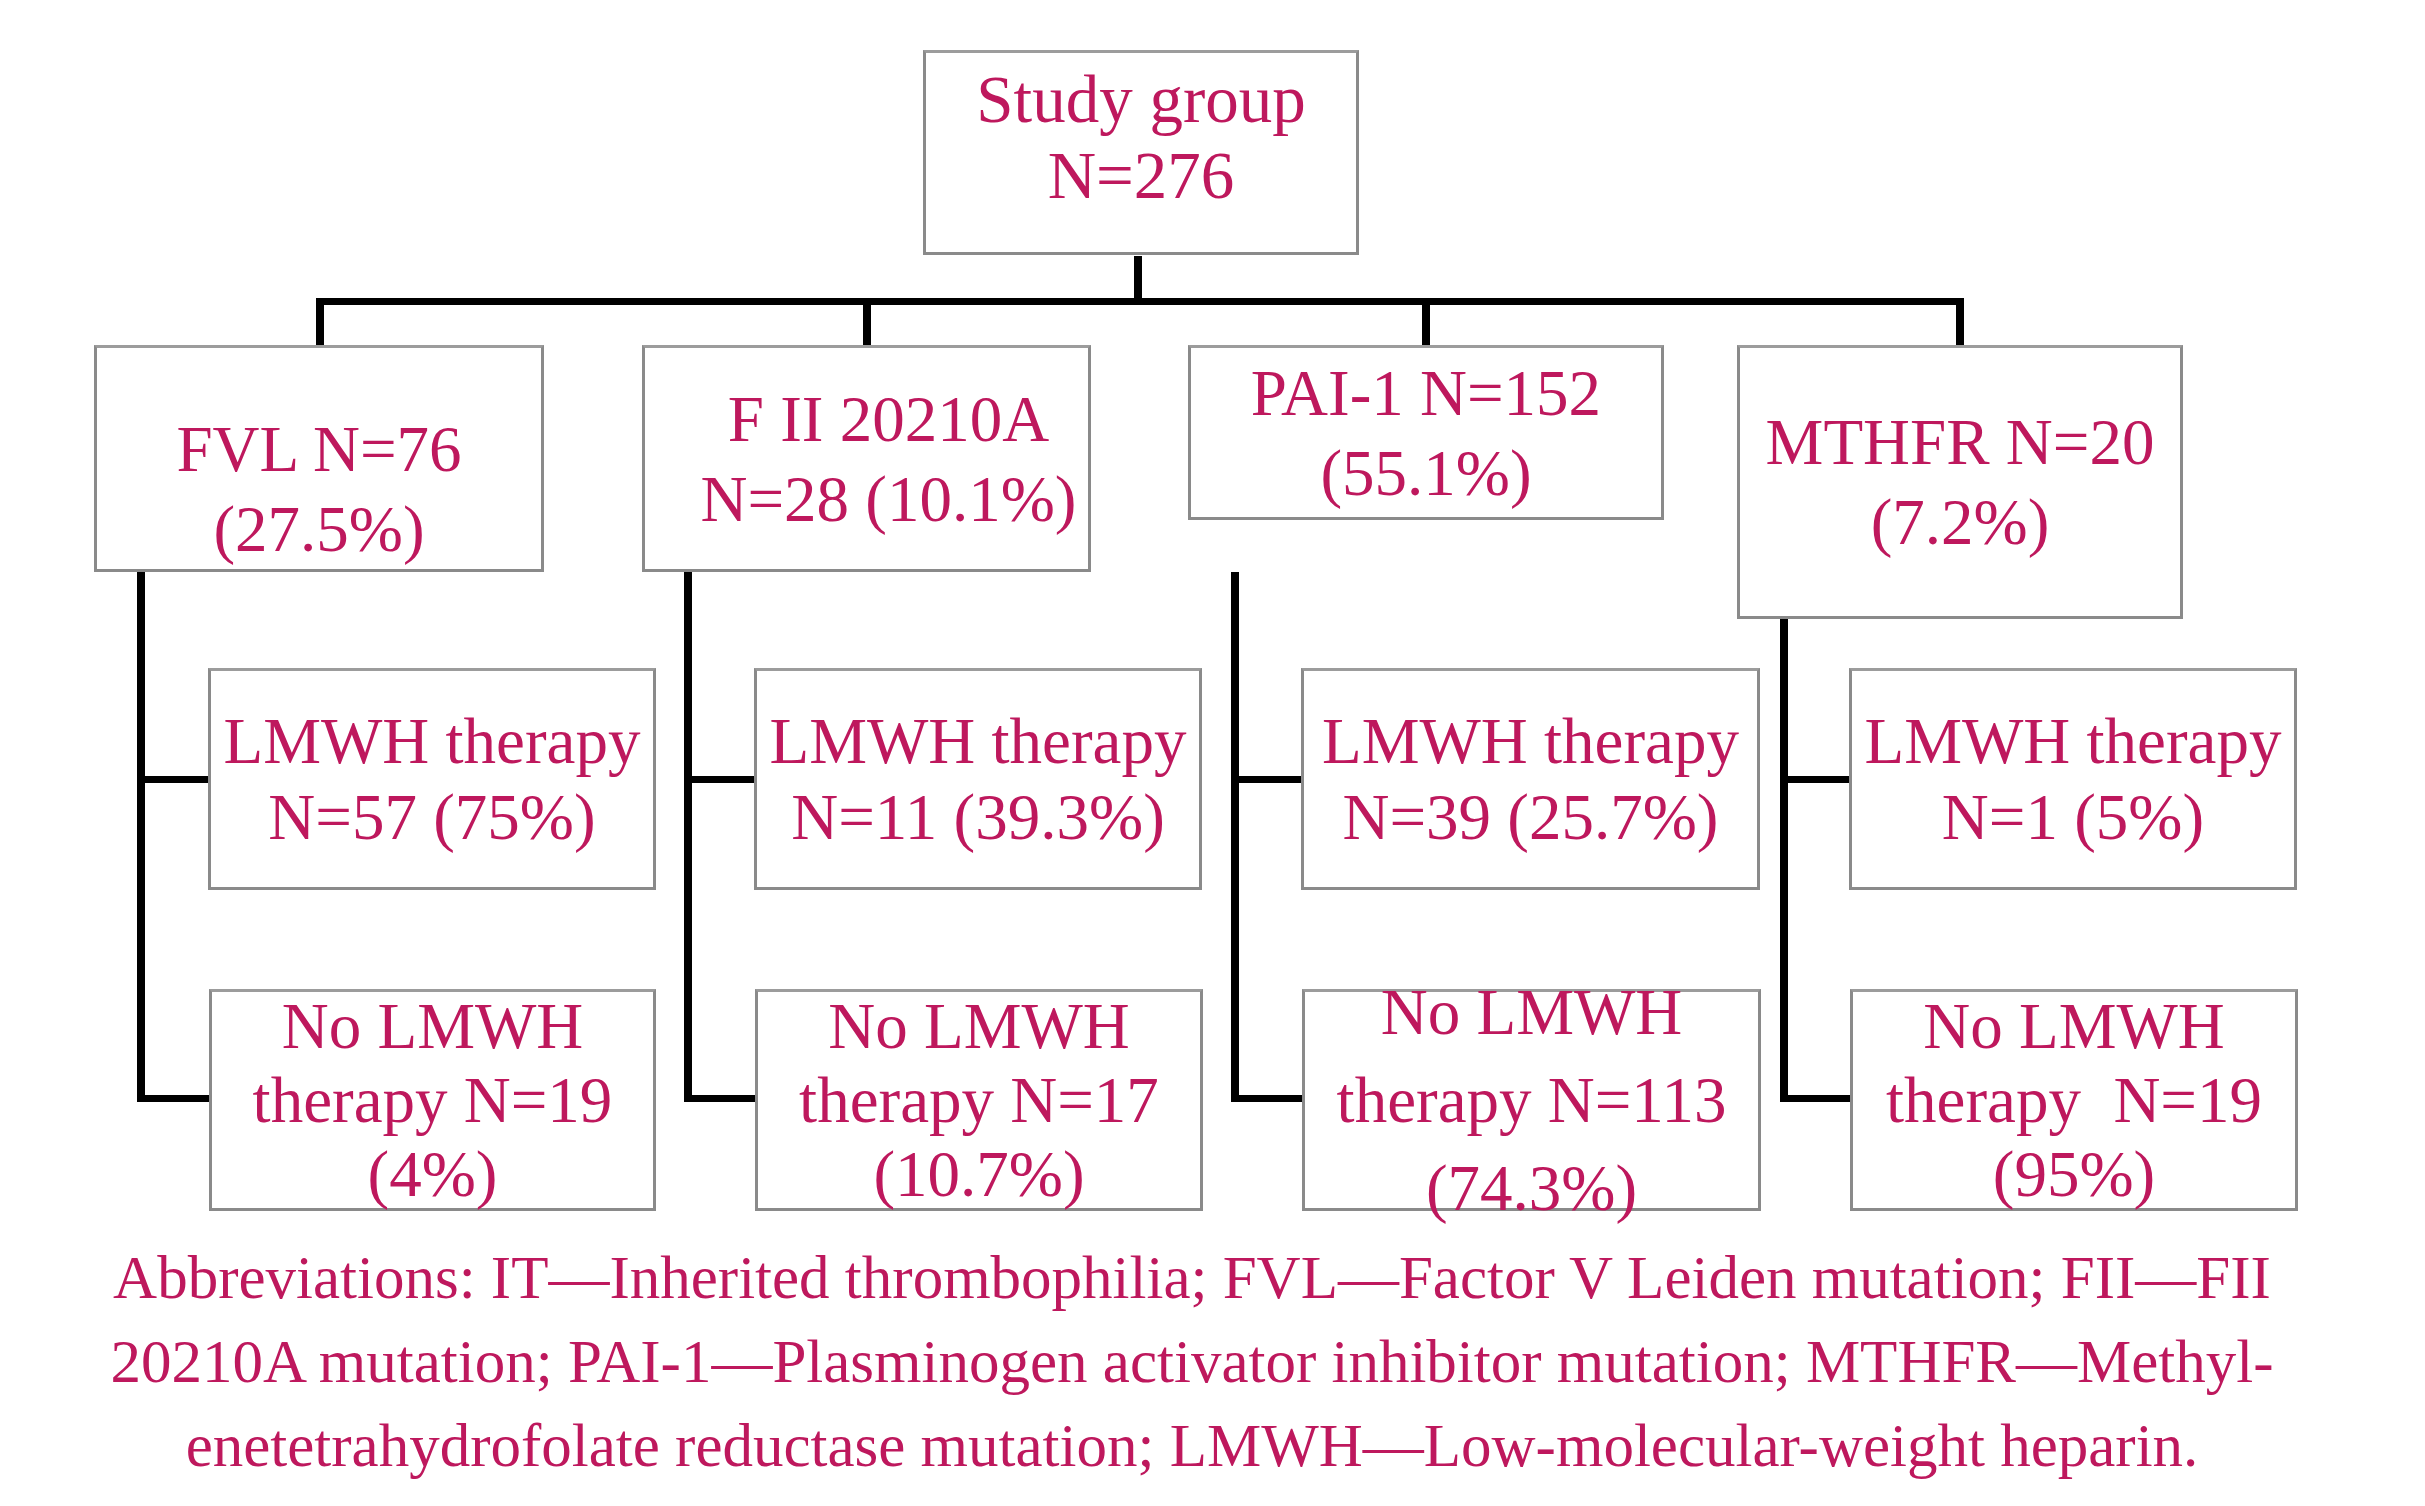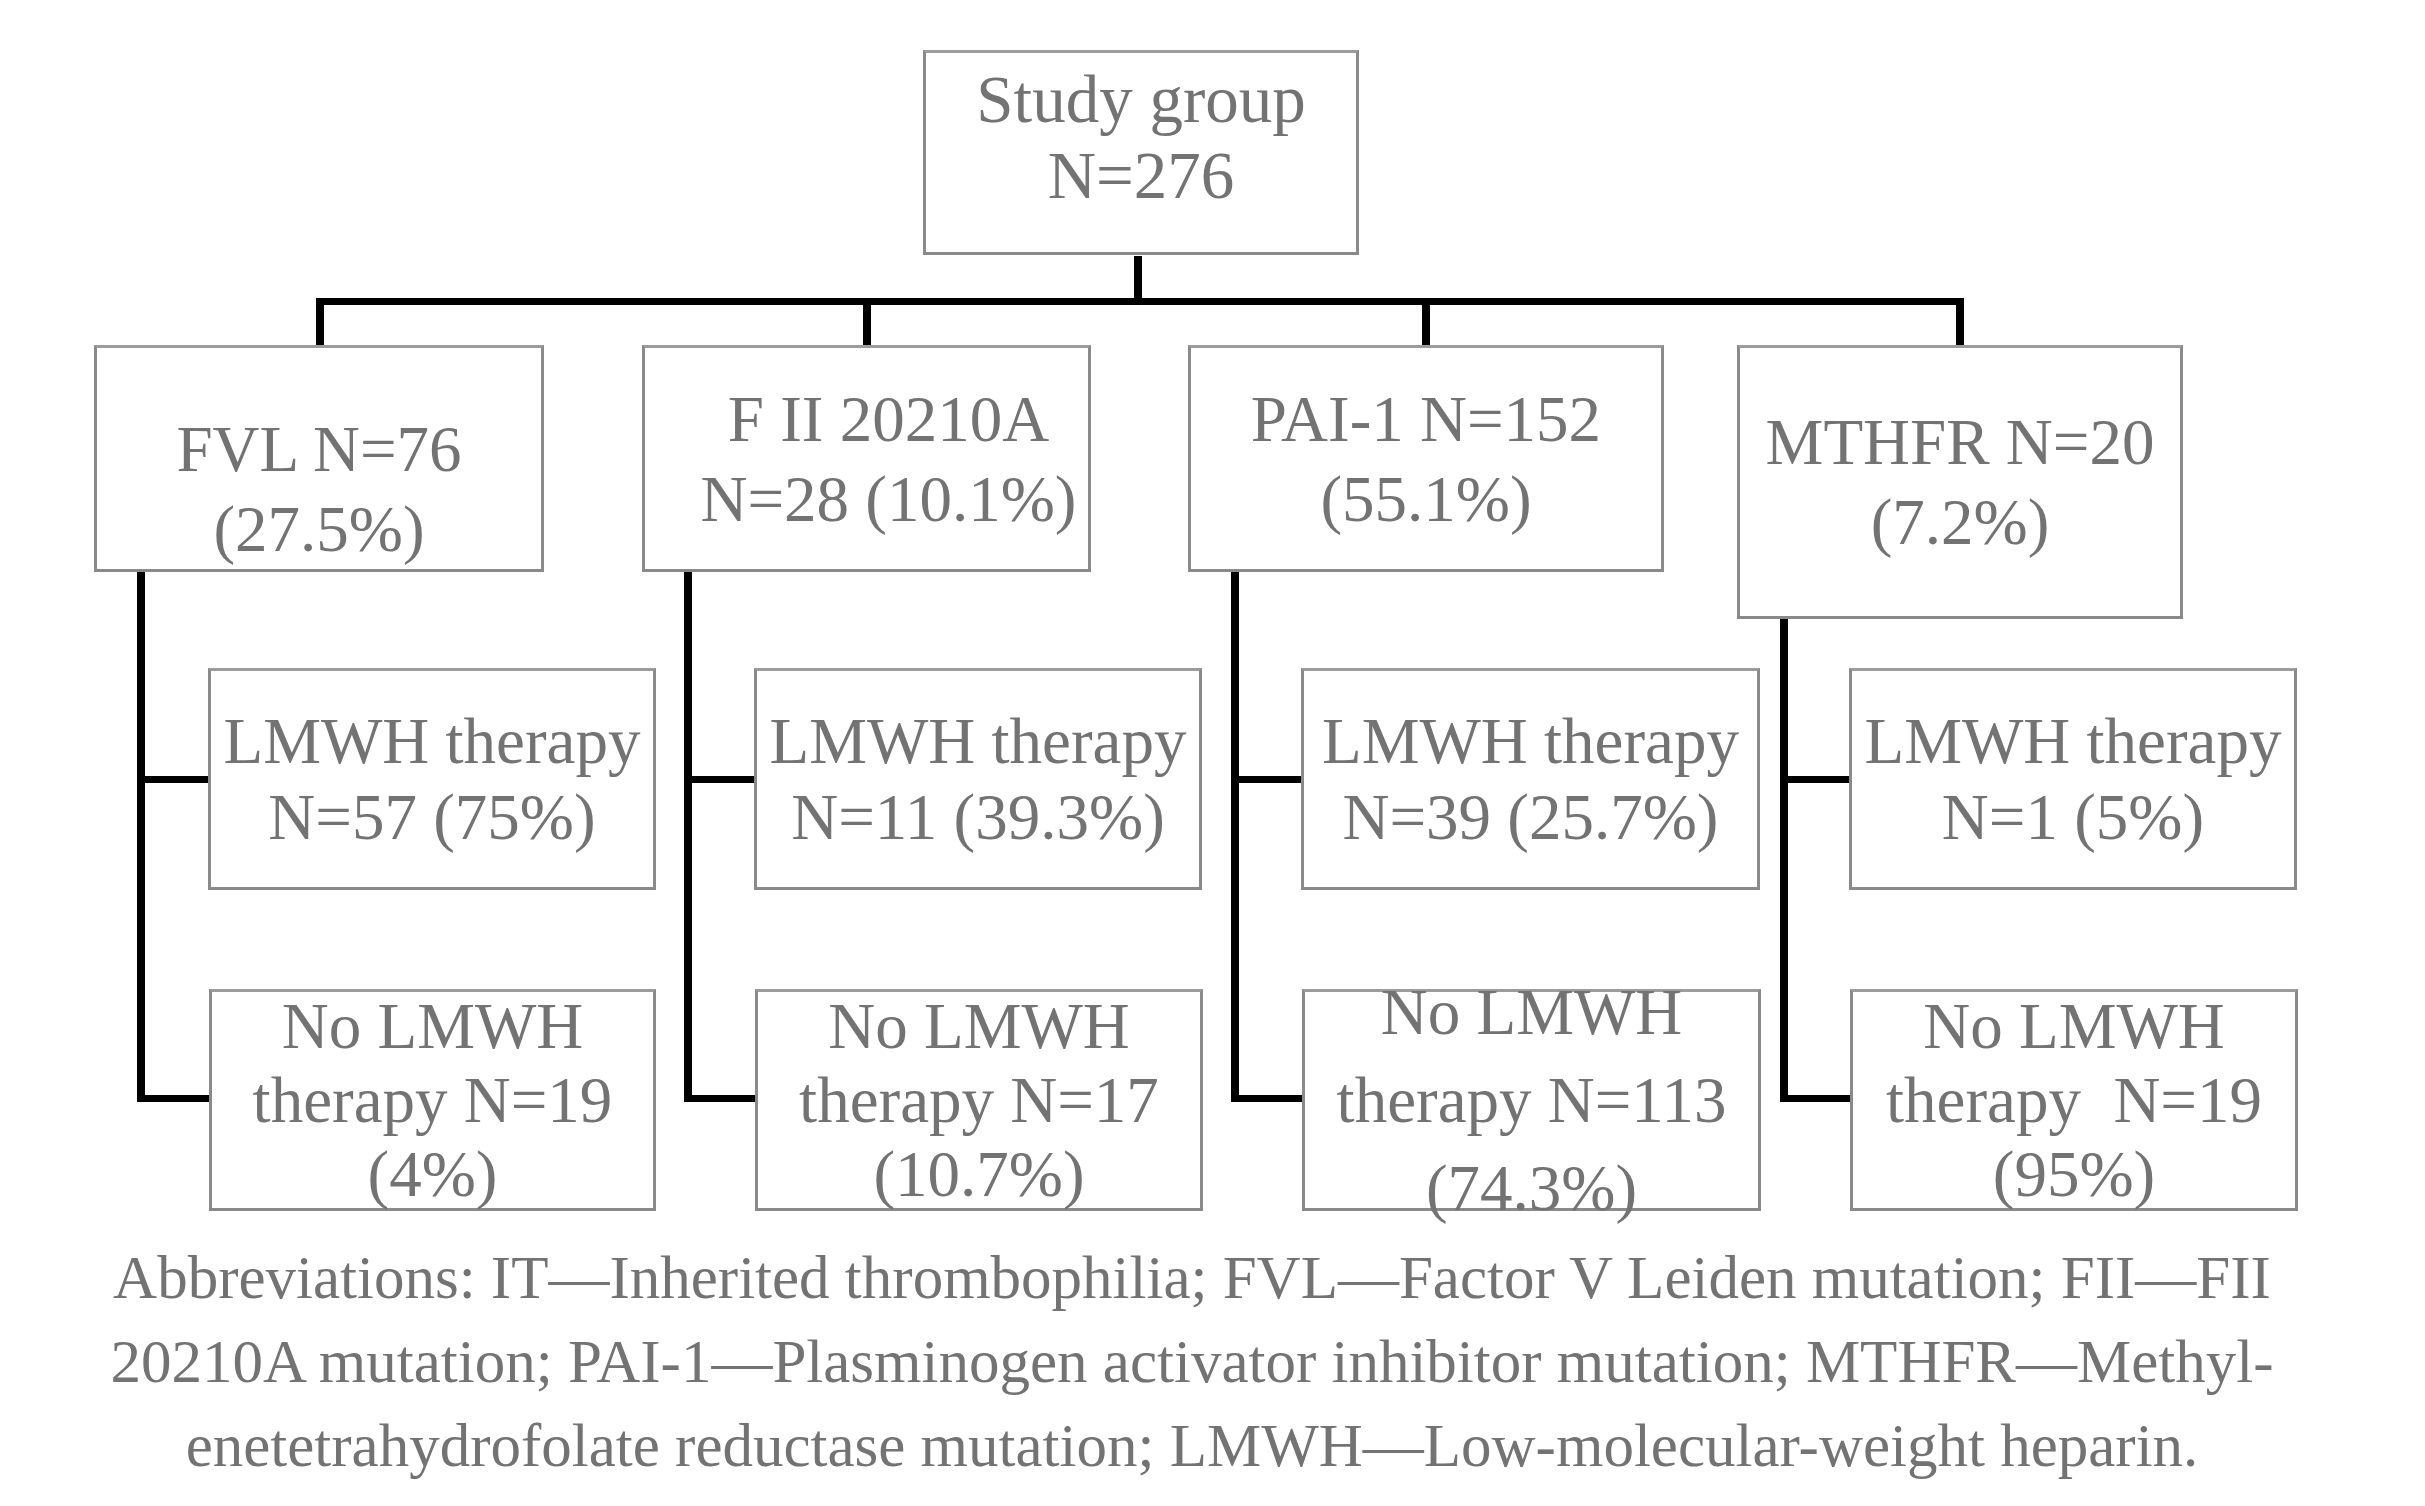--- a/index.html
+++ b/index.html
@@ -2,21 +2,21 @@
 <html style="font-size:12px"><head>
 <meta charset="utf-8">
 <style>
   html, body { margin: 0; padding: 0; background: #ffffff; }
   .canvas {
     position: relative;
     width: 2426px;
     height: 1506px;
     background: #ffffff;
     font-family: "Liberation Serif", "DejaVu Serif", serif;
-    color: #737373;
+    color: #be185d;
     overflow: hidden;
   }
   .node {
     position: absolute;
     box-sizing: border-box;
     background: #ffffff;
     border: 3.7px solid #8a8a8a;
     border-top-color: #9c9c9c;
     display: flex;
     flex-direction: column;
@@ -86,21 +86,21 @@
   </div>
 
   <div class="node l2" style="left:94px; top:345px; width:450px; height:227px;justify-content:flex-end;">
     <div class="bline">FVL N=76</div>
     <div class="bline">(27.5%)</div>
   </div>
   <div class="node l2" style="left:642px; top:345px; width:449px; height:227px;padding-left:44px;">
     <div class="bline">F II 20210A</div>
     <div class="bline">N=28 (10.1%)</div>
   </div>
-  <div class="node l2" style="left:1188px; top:345px; width:476px; height:227px;">
+  <div class="node l2" style="left:1188px; top:345px; width:476px; height:175px;">
     <div class="bline">PAI-1 N=152</div>
     <div class="bline">(55.1%)</div>
   </div>
   <div class="node l2" style="left:1737px; top:345px; width:446px; height:274px;">
     <div class="bline">MTHFR N=20</div>
     <div class="bline">(7.2%)</div>
   </div>
 
   <div class="node" style="left:208px; top:668px; width:448px; height:222px;">
     <div class="bline">LMWH therapy</div>

